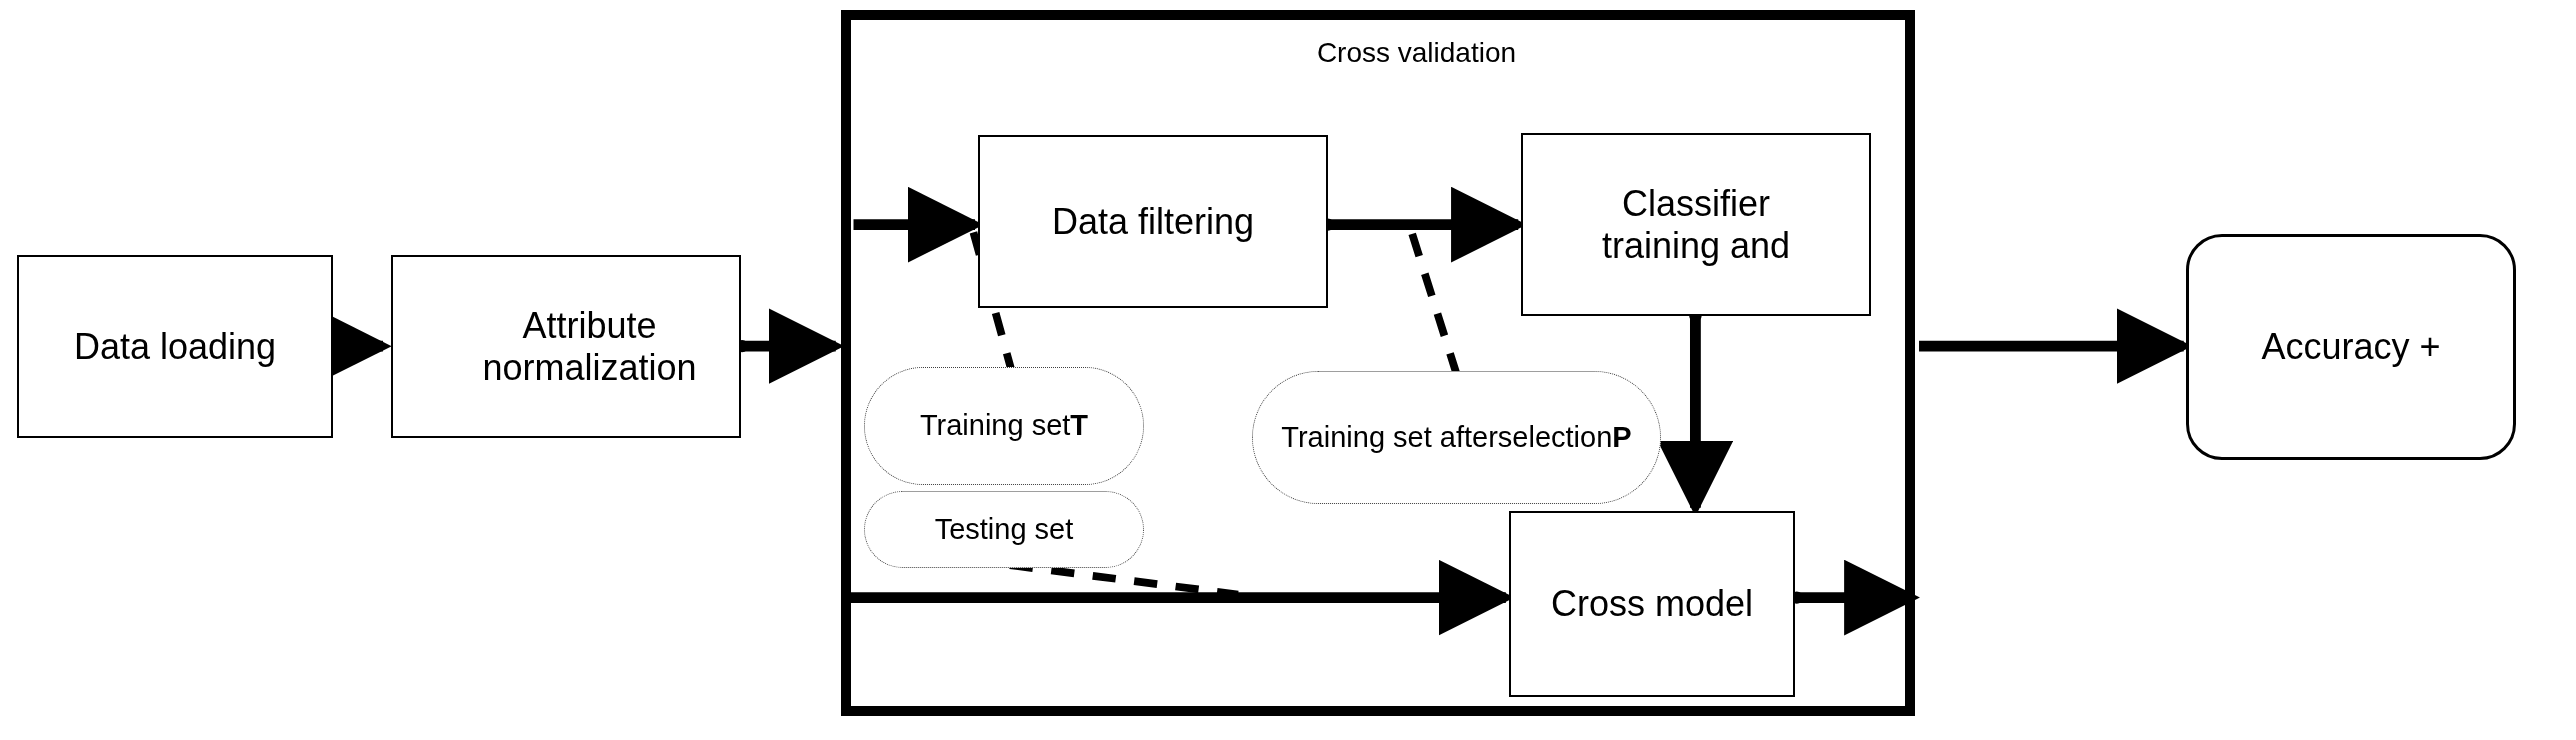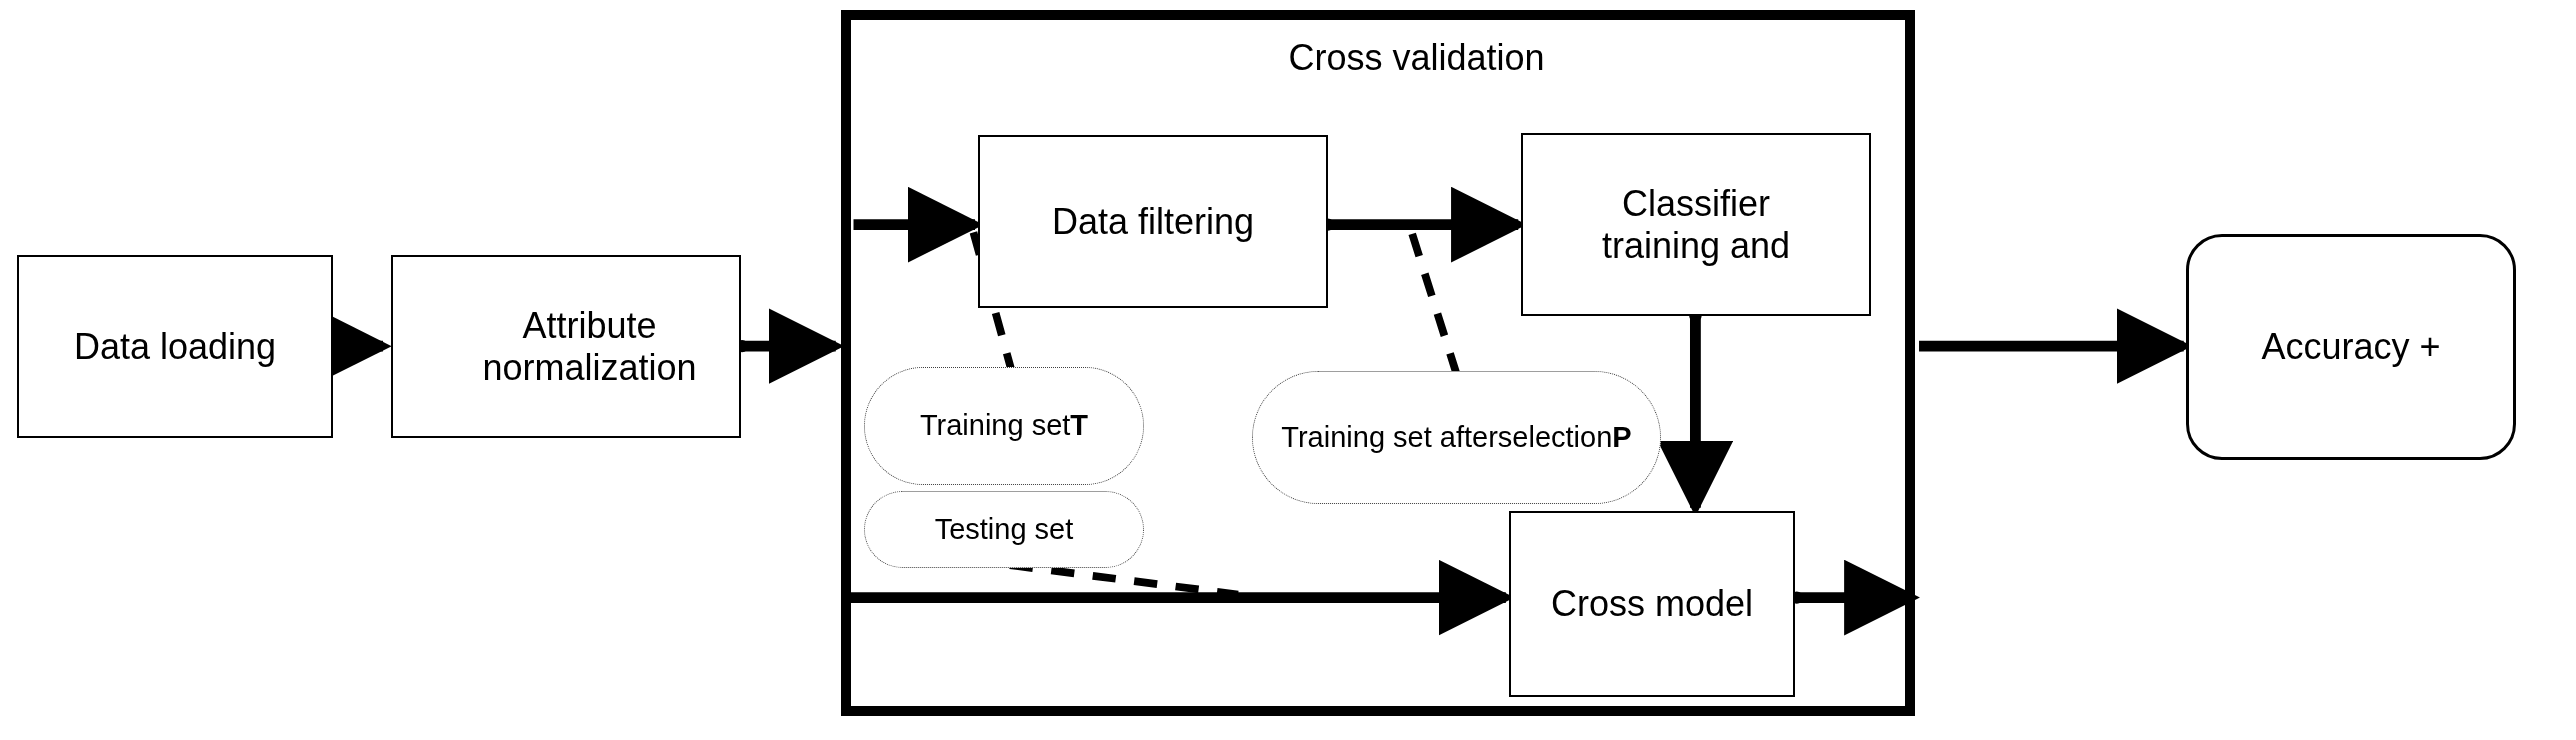--- a/index.html
+++ b/index.html
@@ -49,21 +49,21 @@
     font-size: 29px;
   }
   .cv-frame {
     position: absolute;
     box-sizing: border-box;
     border: 10px solid #000000;
     background: transparent;
   }
   .cv-title {
     position: absolute;
-    font-size: 36px;
+    font-size: 28px;
     color: #000000;
     text-align: center;
     white-space: nowrap;
   }
   .node span { display: inline-block; }
   b { font-weight: bold; }
 </style>
 </head>
 <body>
 

